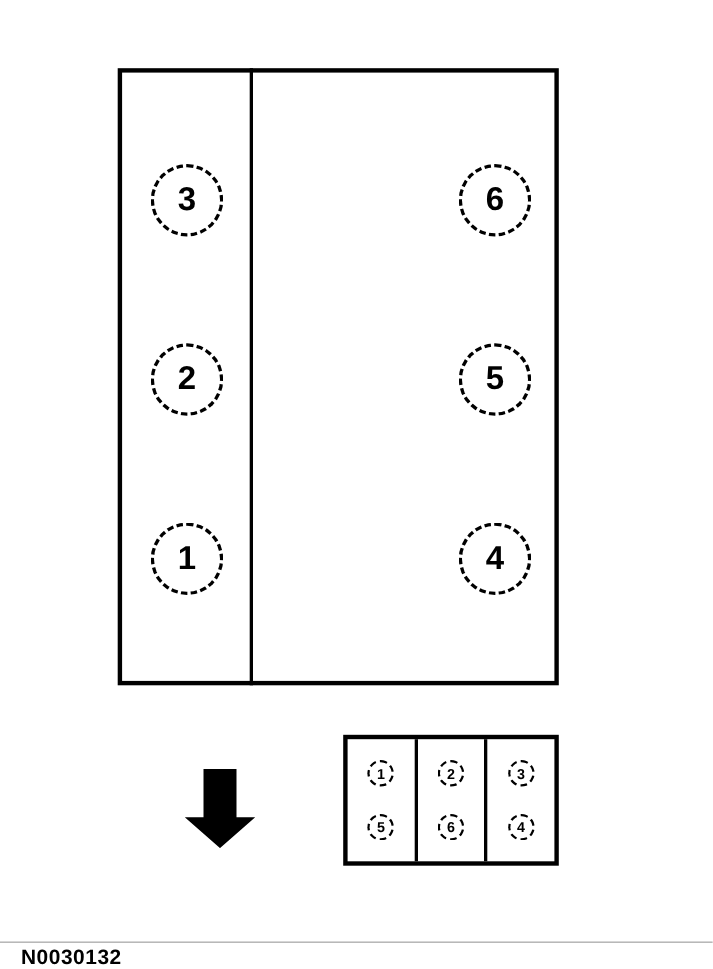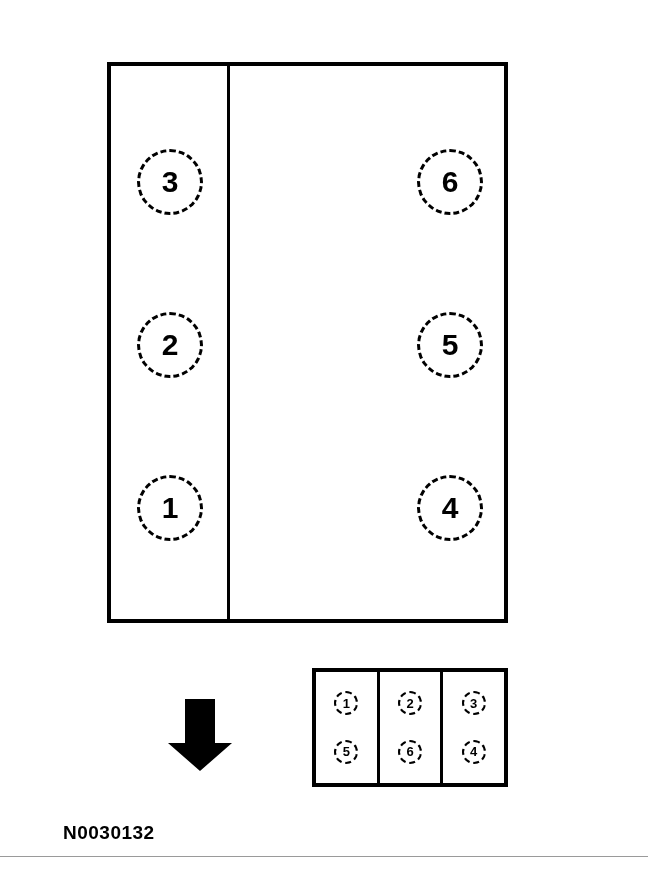--- a/index.html
+++ b/index.html
@@ -115,27 +115,26 @@
     font-size: 13px;
     font-weight: bold;
     color: #000000;
     line-height: 1;
   }
 
   
   .figure-id {
     position: absolute;
     left: 19px;
-    top: 822px;
+    top: 860px;
     font-size: 19px;
     font-weight: bold;
     letter-spacing: 0.5px;
     color: #000000;
     white-space: nowrap;
-    margin-left: 44px;
   }
   .footer-rule {
     position: absolute;
     left: 0;
     top: 856px;
     width: 648px;
     height: 0;
     border-top: 1px solid #9a9a9a;
   }
 </style>

